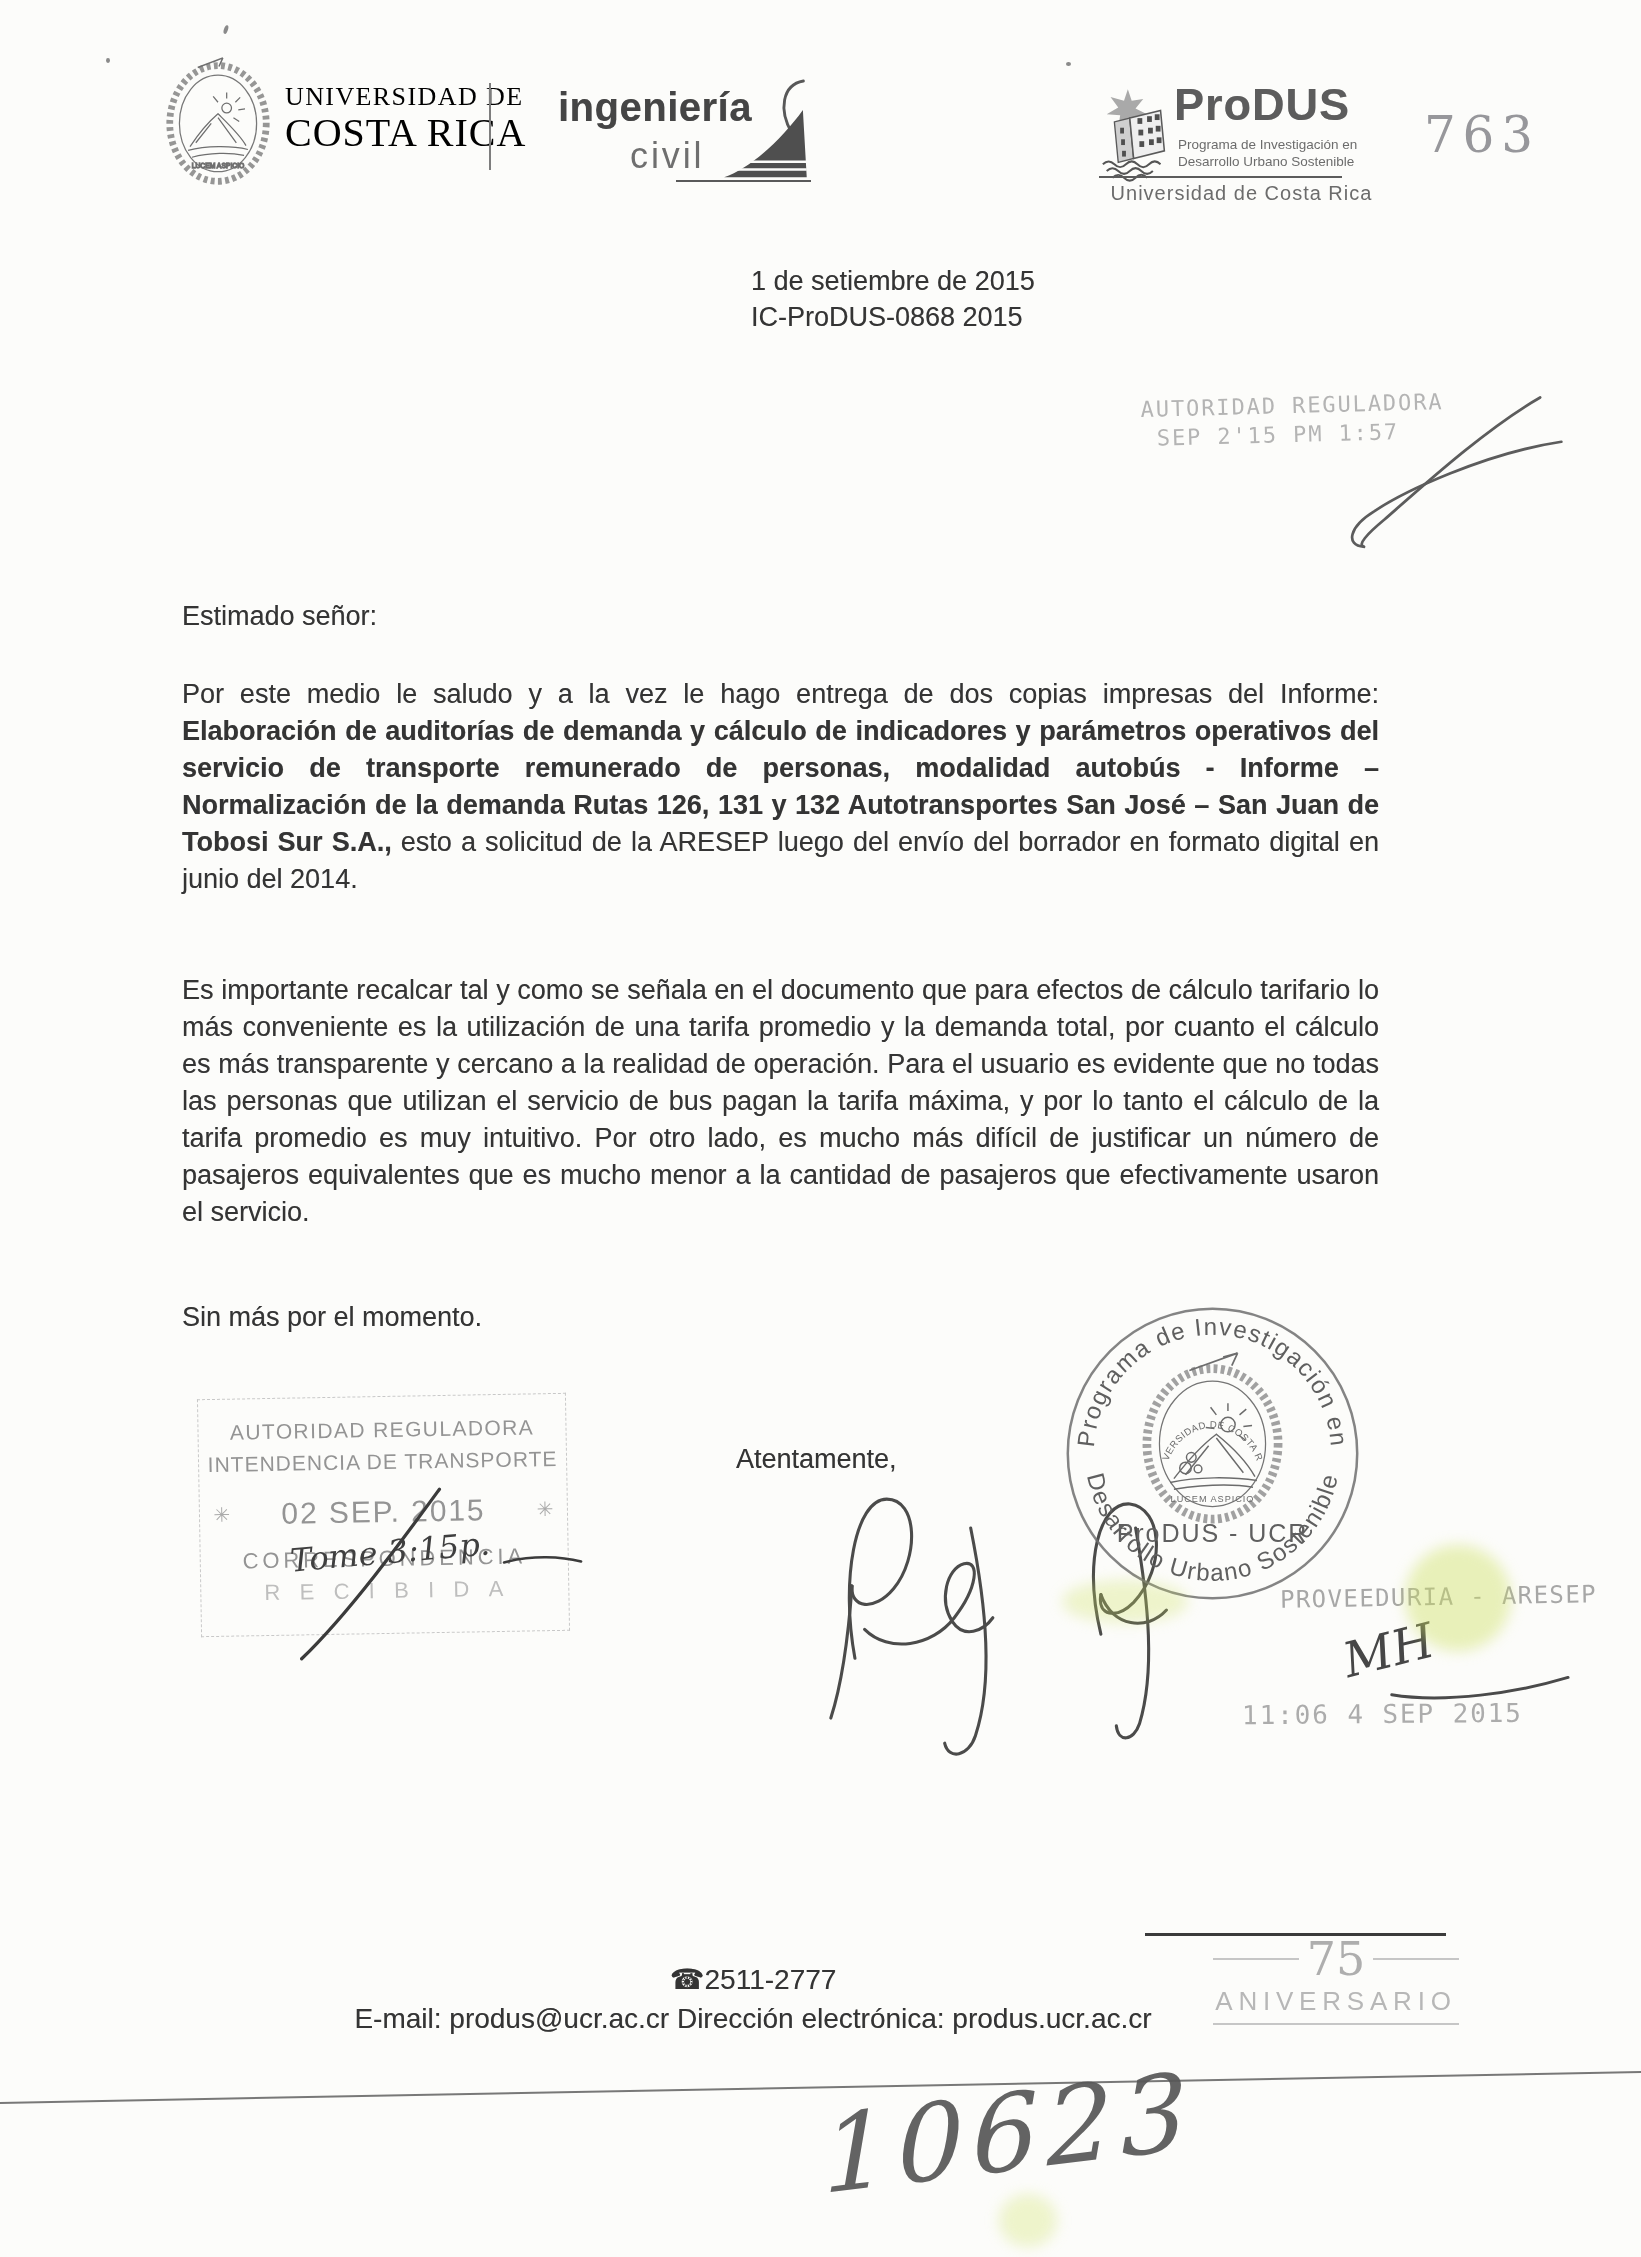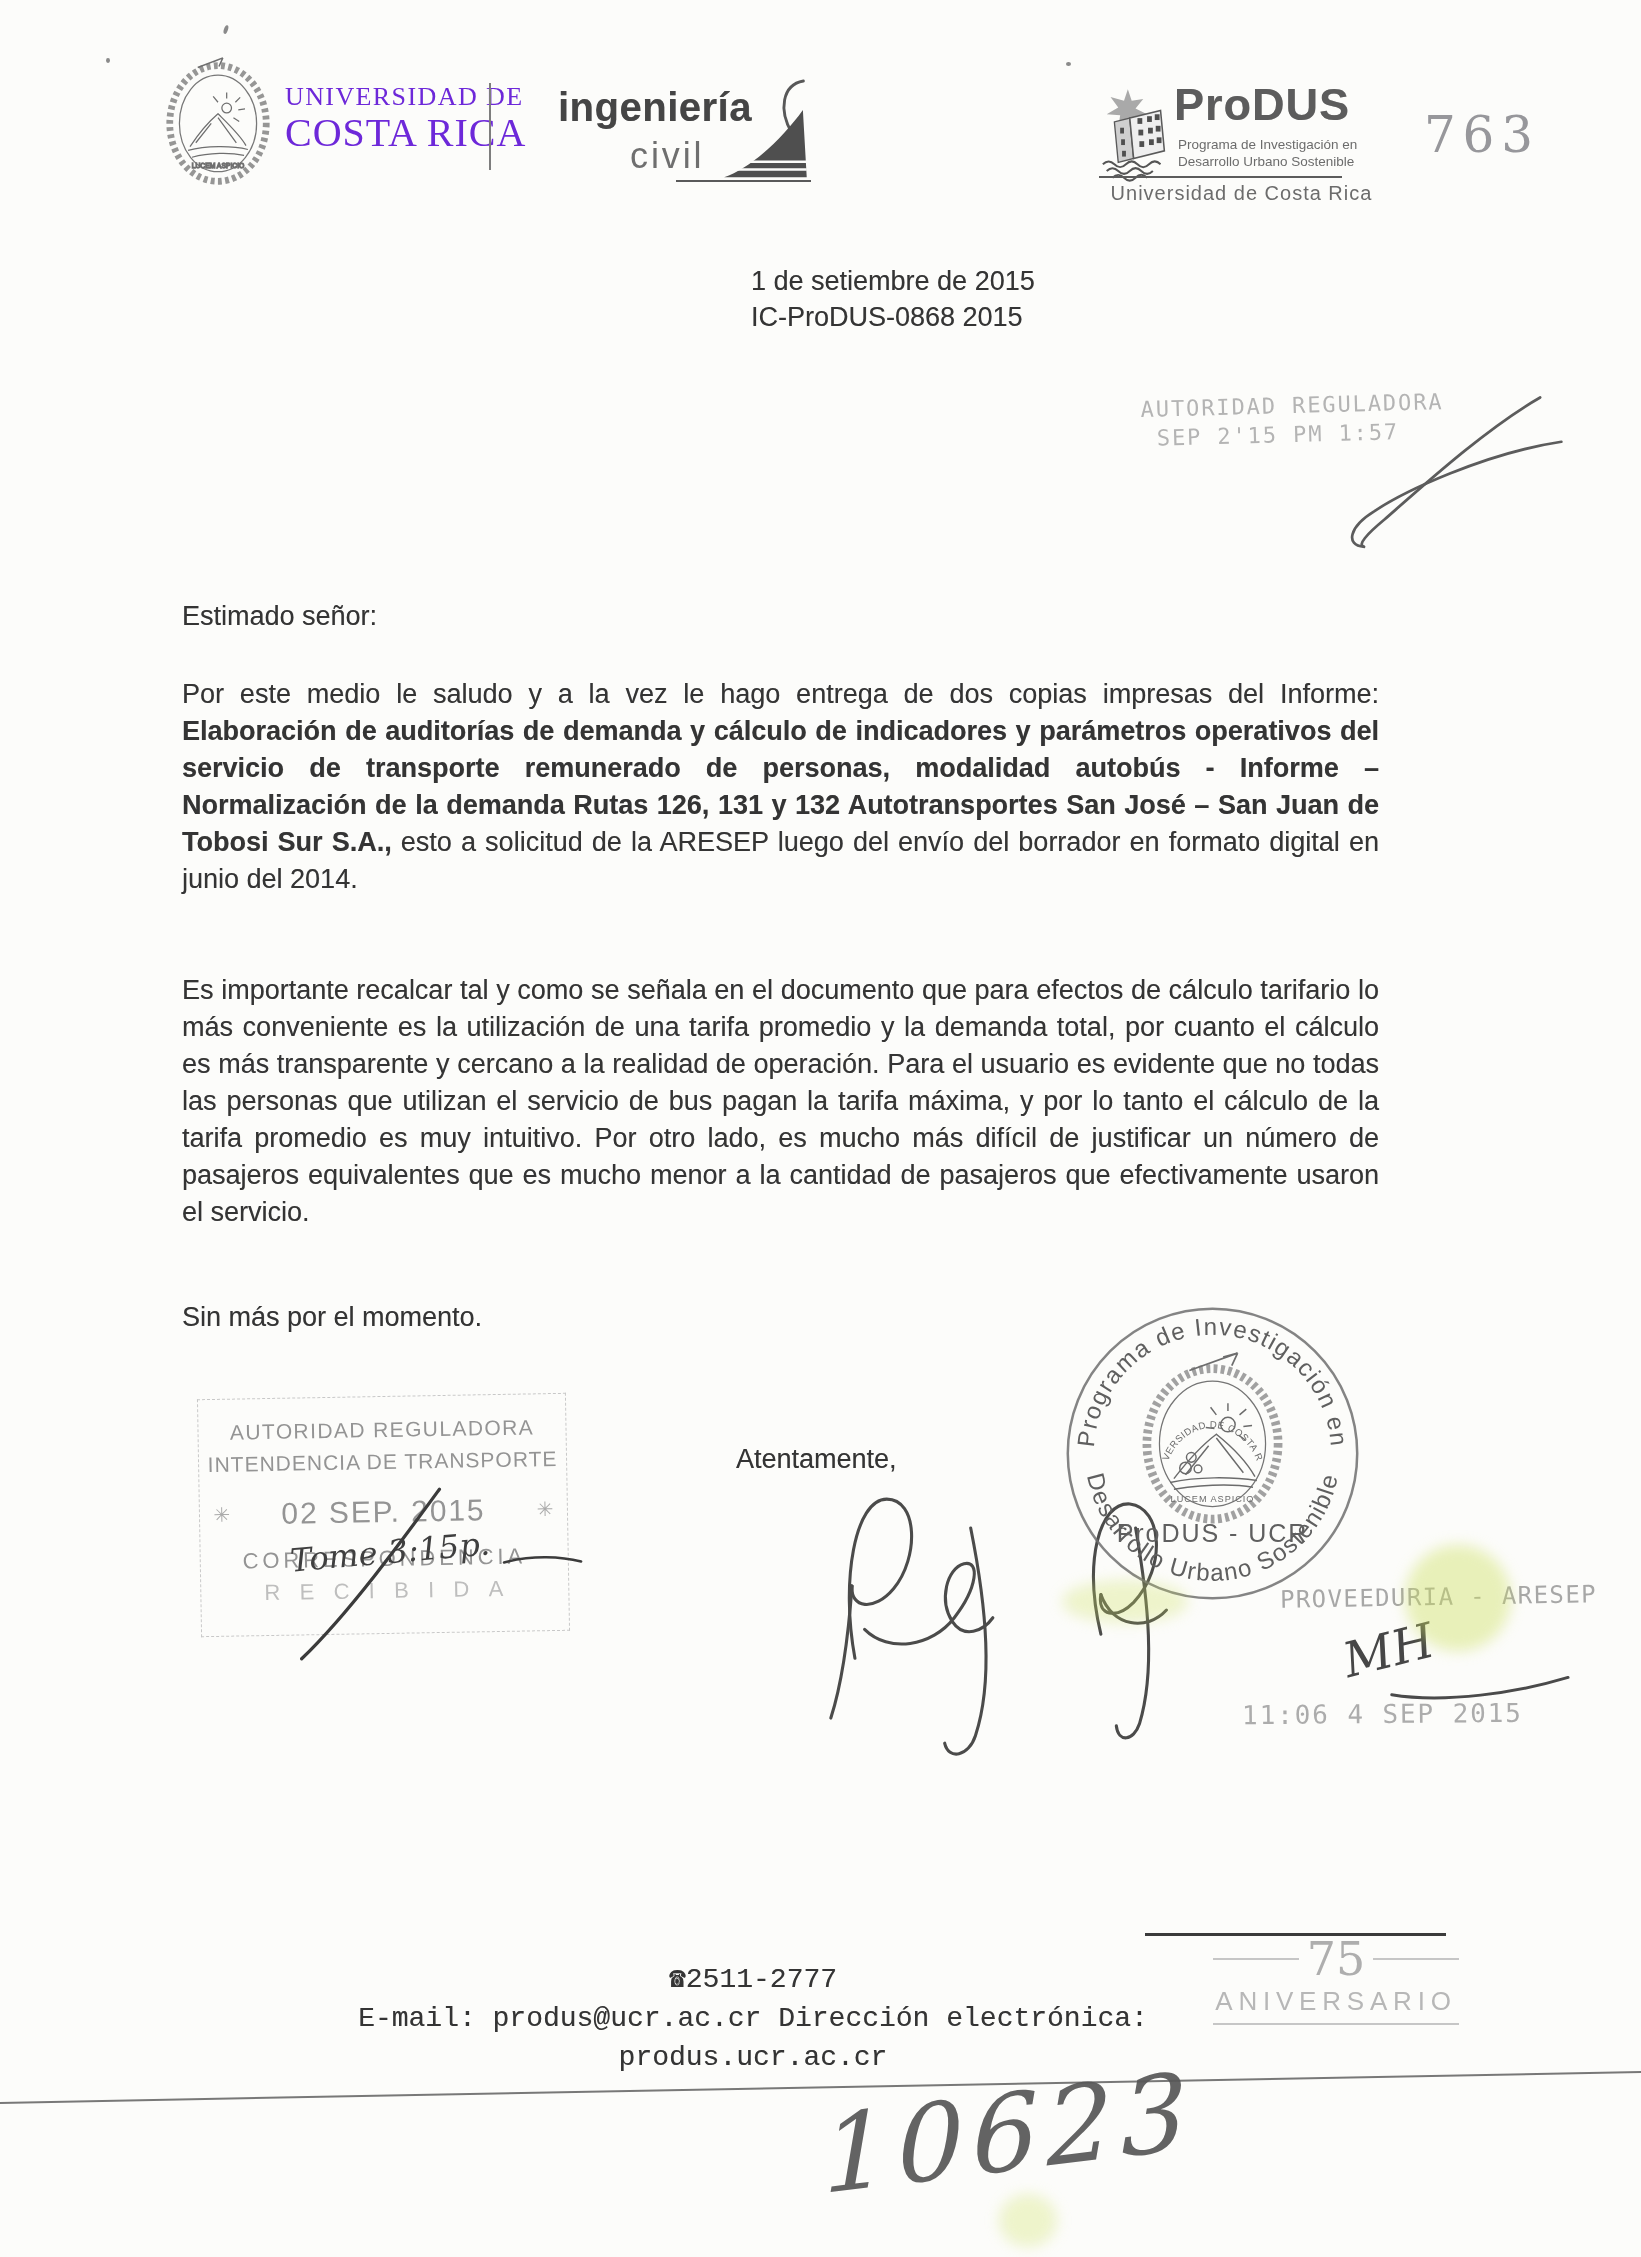--- a/index.html
+++ b/index.html
@@ -5,21 +5,21 @@
   html,body{margin:0;padding:0;background:#e8e8e6;}
   .page{
     position:relative;width:1641px;height:2257px;margin:0 auto;
     background:#fcfcfa;overflow:hidden;
     font-family:"Liberation Sans",sans-serif;color:#343434;
   }
   .abs{position:absolute;}
   .soft{text-shadow:0.2px 0.2px 0.5px rgba(60,60,60,.45);}
 
   
-  .ucr-text{left:285px;top:83px;font-family:"Liberation Serif",serif;color:#6d28d9;line-height:1.05;}
+  .ucr-text{left:285px;top:83px;font-family:"Liberation Serif",serif;color:#000000;line-height:1.05;}
   .ucr-text .l1{font-size:26px;letter-spacing:1.4px;}
   .ucr-text .l2{font-size:40px;letter-spacing:1px;margin-top:1.9px;}
   .hdr-divider{left:489px;top:83px;width:1.9px;height:87px;background:#7d7d7d;}
   .civil-w1{left:558px;top:85px;font-size:40px;font-weight:bold;color:#454545;letter-spacing:0.5px;}
   .civil-w2{left:630px;top:135px;font-size:36px;color:#6f6f6f;letter-spacing:2.9px;text-align:right;}
   .civil-underline{left:676px;top:180px;width:135px;height:1.9px;background:#5a5a5a;}
   .produs-logo{left:1099px;top:85px;width:251px;height:127px;}
   .produs-name{position:absolute;left:75px;top:-5.8px;font-size:45px;font-weight:bold;color:#5c5c5c;letter-spacing:1px;}
   .produs-tag{position:absolute;left:79px;font-size:13.5px;color:#6c6c6c;white-space:nowrap;}
   .produs-rule{position:absolute;left:0;top:91px;width:243px;height:1.9px;background:#5c5c5c;}
@@ -56,21 +56,21 @@
 
   
   .atentamente{left:736px;top:1444px;font-size:27px;}
   .signer{left:736px;top:1634px;font-size:27px;line-height:39px;}
   .proveeduria{left:1280px;top:1583px;transform:rotate(-1deg);font-family:"DejaVu Sans Mono",monospace;
     font-size:24px;letter-spacing:1.4px;color:#9e9e9e;white-space:nowrap;opacity:.9;}
   .stamp-datetime{left:1242px;top:1699px;transform:rotate(-.5deg);font-family:"DejaVu Sans Mono",monospace;
     font-size:26px;letter-spacing:1.9px;color:#a4a4a4;white-space:nowrap;opacity:.9;}
 
   
-  .footer-contact{left:222px;top:1960px;width:1062px;text-align:center;font-size:28px;line-height:39px;font-family:Liberation Mono, monospace;}
+  .footer-contact{left:222px;top:1960px;width:1062px;text-align:center;font-size:28px;line-height:39px;}
   .anniv{left:1213px;top:1932px;width:246px;color:#b5b5b5;}
   .anniv-row{display:flex;align-items:center;gap:7.7px;}
   .anniv-line{flex:1;height:1.9px;background:#c6c6c6;}
   .anniv-num{font-family:"DejaVu Serif",serif;font-size:46px;color:#aeaeae;}
   .anniv-word{text-align:center;font-size:26px;letter-spacing:5.8px;color:#b7b7b7;margin-top:0px;}
   .anniv-bottom{height:1.9px;background:#c6c6c6;margin-top:5.8px;}
   .dark-seg{left:1145px;top:1933px;width:301px;height:2.9px;background:#3b3b3b;}
   .scan-line{left:-4.8px;top:2102px;width:1661px;height:2.4px;background:#565656;opacity:.8;
     transform:rotate(-1.08deg);transform-origin:left center;}
 

